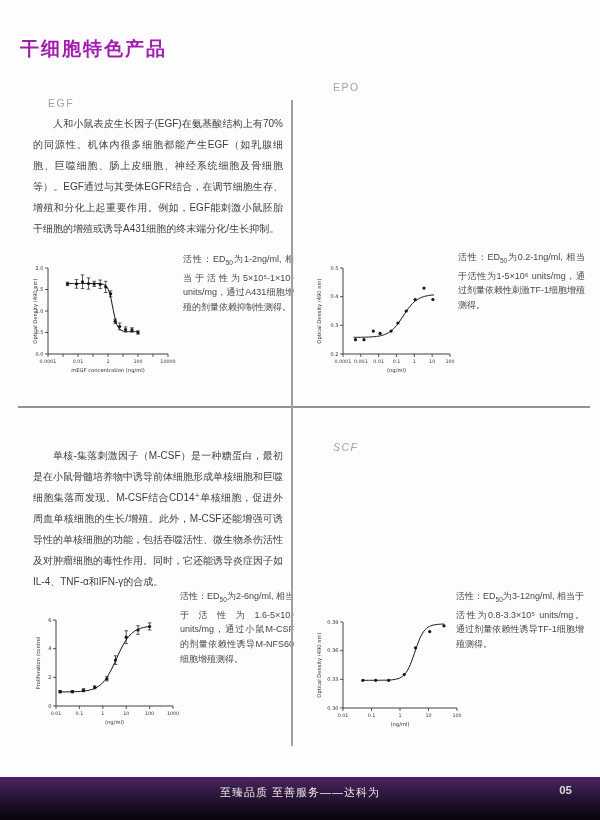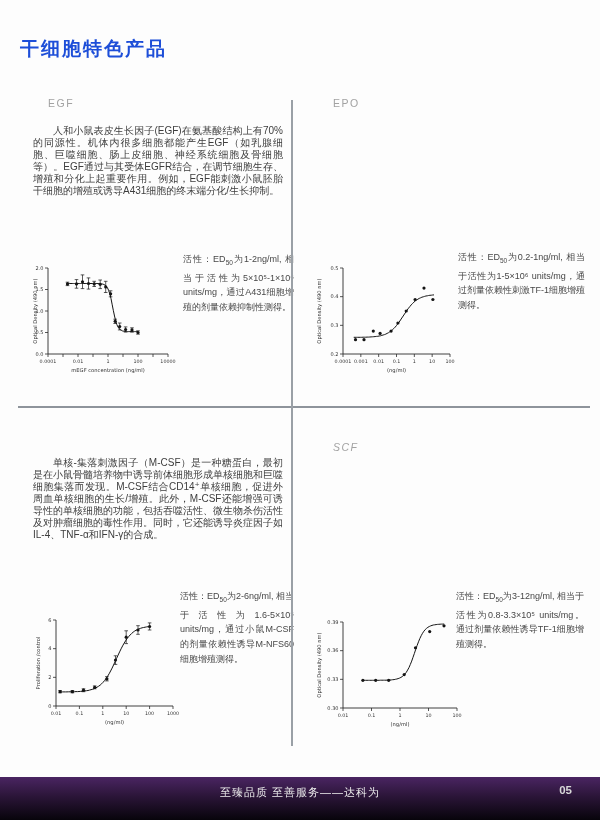--- a/index.html
+++ b/index.html
@@ -4,28 +4,28 @@
 <style>
   * { margin:0; padding:0; box-sizing:border-box; }
   html,body { background:#e8e8e8; }
   body { font-family:"Liberation Sans","DejaVu Sans",sans-serif; }
   .page {
     position:relative; width:600px; height:820px; margin:0 auto;
     background:#fdfdfd; overflow:hidden;
   }
   .page-title {
     position:absolute; left:20px; top:36px;
-    font-size:19px; font-weight:bold; letter-spacing:2px; color:#1d4ed8;
+    font-size:19px; font-weight:bold; letter-spacing:2px; color:#a21caf;
   }
   .quad { position:absolute; }
   .sec-head {
     padding-left:15px; font-size:10.5px; letter-spacing:1.5px; color:#a2a2a2;
   }
   .sec-body {
-    margin-top:16px; font-size:10px; line-height:12px; color:#3d3d3d;
+    margin-top:4px; font-size:10px; line-height:21px; color:#3d3d3d;
     text-align:justify; text-indent:2em;
   }
   .activity {
     position:absolute; font-size:9px; line-height:14.8px; color:#474747;
     text-align:justify;
   }
   .activity sub { font-size:6.5px; }
   .chart { position:absolute; }
   .chart text { font-family:"DejaVu Sans",sans-serif; fill:#333; }
   .div-h { position:absolute; left:18px; top:406px; width:572px; height:2px; background:#8e949b; }
@@ -47,21 +47,21 @@
 
 <div class="page">
 
   <h1 class="page-title">干细胞特色产品</h1>
 
   <section class="quad" style="left:33px; top:97px; width:250px;">
     <div class="sec-head">EGF</div>
     <p class="sec-body">人和小鼠表皮生长因子(EGF)在氨基酸结构上有70%的同源性。机体内很多细胞都能产生EGF（如乳腺细胞、巨噬细胞、肠上皮细胞、神经系统细胞及骨细胞等）。EGF通过与其受体EGFR结合，在调节细胞生存、增殖和分化上起重要作用。例如，EGF能刺激小鼠胚胎干细胞的增殖或诱导A431细胞的终末端分化/生长抑制。</p>
   </section>
 
-  <section class="quad" style="left:318px; top:97px; width:264px;">
+  <section class="quad" style="left:318px; top:81px; width:264px;">
     <div class="sec-head">EPO</div>
   </section>
 
   <section class="quad" style="left:33px; top:441px; width:250px;">
     <p class="sec-body">单核-集落刺激因子（M-CSF）是一种糖蛋白，最初是在小鼠骨髓培养物中诱导前体细胞形成单核细胞和巨噬细胞集落而发现。M-CSF结合CD14⁺单核细胞，促进外周血单核细胞的生长/增殖。此外，M-CSF还能增强可诱导性的单核细胞的功能，包括吞噬活性、微生物杀伤活性及对肿瘤细胞的毒性作用。同时，它还能诱导炎症因子如IL-4、TNF-α和IFN-γ的合成。</p>
   </section>
 
   <section class="quad" style="left:318px; top:441px; width:264px;font-style:italic;">
     <div class="sec-head">SCF</div>
   </section>

